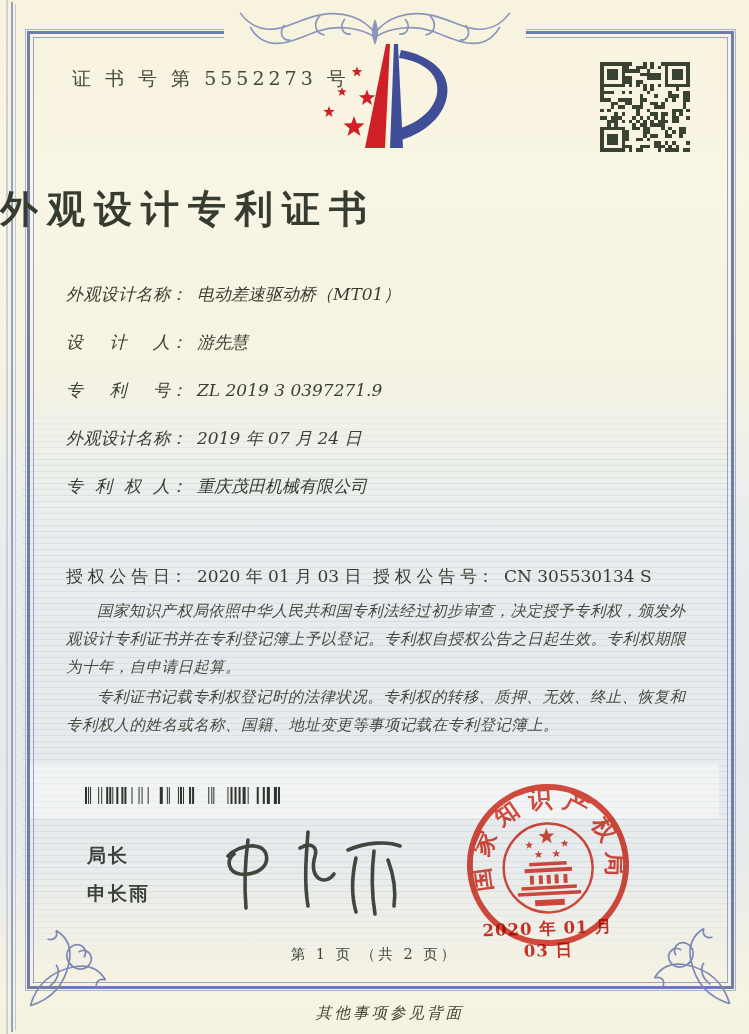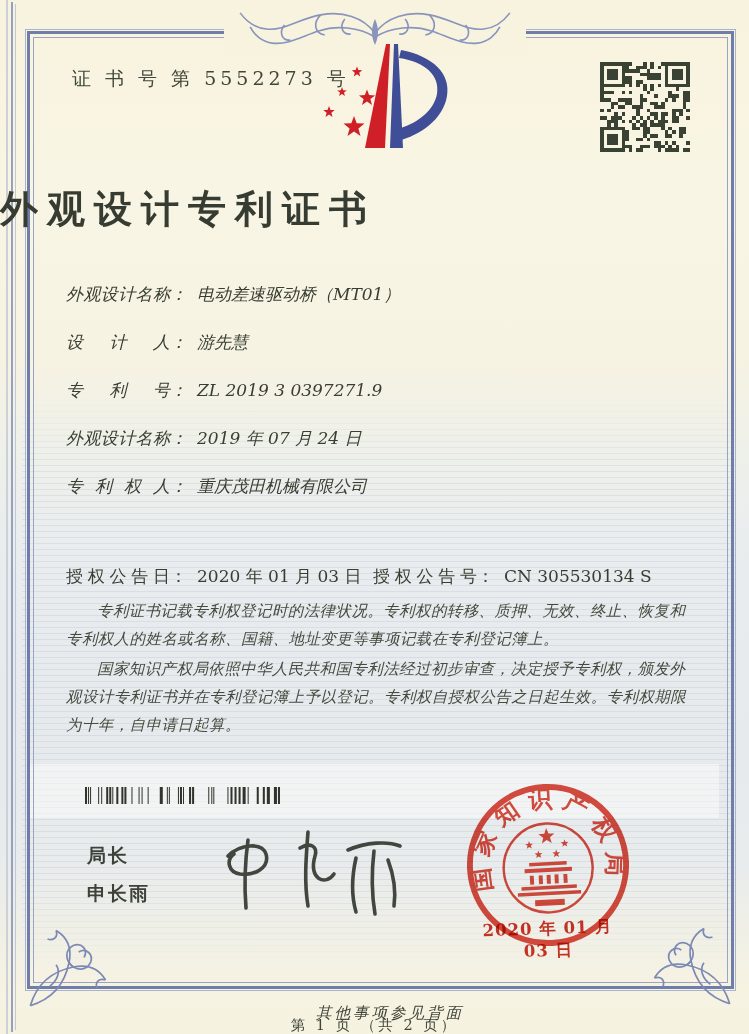--- a/index.html
+++ b/index.html
@@ -61,21 +61,21 @@
   .signer{position:absolute;left:87px;top:843px;font-size:19px;letter-spacing:2px;color:#3c423a;font-weight:bold;}
   .signer div{margin-bottom:12px;}
   .signature{position:absolute;left:196px;top:818px;width:216px;height:106px;}
 
   .seal{position:absolute;left:464px;top:781px;width:168px;height:168px;transform:rotate(-3deg);
     opacity:.9;mix-blend-mode:multiply;}
   .seal-date{position:absolute;left:468px;top:918px;width:160px;text-align:center;
     font-size:16.5px;font-weight:700;color:#cf3527;letter-spacing:1px;transform:rotate(-2deg);
     mix-blend-mode:multiply;}
 
-  .page-no{position:absolute;left:0;right:0;top:1016px;text-align:center;
+  .page-no{position:absolute;left:0;right:0;top:945px;text-align:center;
     font-size:14.5px;letter-spacing:3px;color:#3e4438;}
   .back-note{position:absolute;left:0;right:0;top:1003px;text-align:center;
     font-size:15.5px;letter-spacing:3px;color:#3f4538;font-style:italic;padding-left:31px;}
 </style>
 <title>外观设计专利证书</title></head>
 <body>
 
 <div class="guilloche"></div>
 <div class="lightband"></div>
 <div class="edge1"></div>
@@ -459,22 +459,22 @@
 <div class="grant">
   <span>
     <span class="flabel">授权公告日</span><span class="fcolon">：</span><span>2020 年 01 月 03 日</span>
   </span>
   <span class="g2">
     <span class="flabel">授权公告号</span><span class="fcolon">：</span><span>CN 305530134 S</span>
   </span>
 </div>
 
 <div class="paras">
+  <p>国家知识产权局依照中华人民共和国专利法经过初步审查，决定授予专利权，颁发外观设计专利证书并在专利登记簿上予以登记。专利权自授权公告之日起生效。专利权期限为十年，自申请日起算。</p>
   <p>专利证书记载专利权登记时的法律状况。专利权的转移、质押、无效、终止、恢复和专利权人的姓名或名称、国籍、地址变更等事项记载在专利登记簿上。</p>
-  <p>国家知识产权局依照中华人民共和国专利法经过初步审查，决定授予专利权，颁发外观设计专利证书并在专利登记簿上予以登记。专利权自授权公告之日起生效。专利权期限为十年，自申请日起算。</p>
 </div>
 
 <svg id="barcode" class="barcode" viewBox="0 0 195 17" preserveAspectRatio="none" fill="#30352c">
     <rect x="0" y="0" width="2" height="17"></rect>
     <rect x="3" y="0" width="1" height="17"></rect>
     <rect x="5" y="0" width="1" height="17"></rect>
     <rect x="13" y="0" width="1" height="17"></rect>
     <rect x="16" y="0" width="1" height="17"></rect>
     <rect x="21" y="0" width="2" height="17"></rect>
     <rect x="24" y="0" width="2" height="17"></rect>

